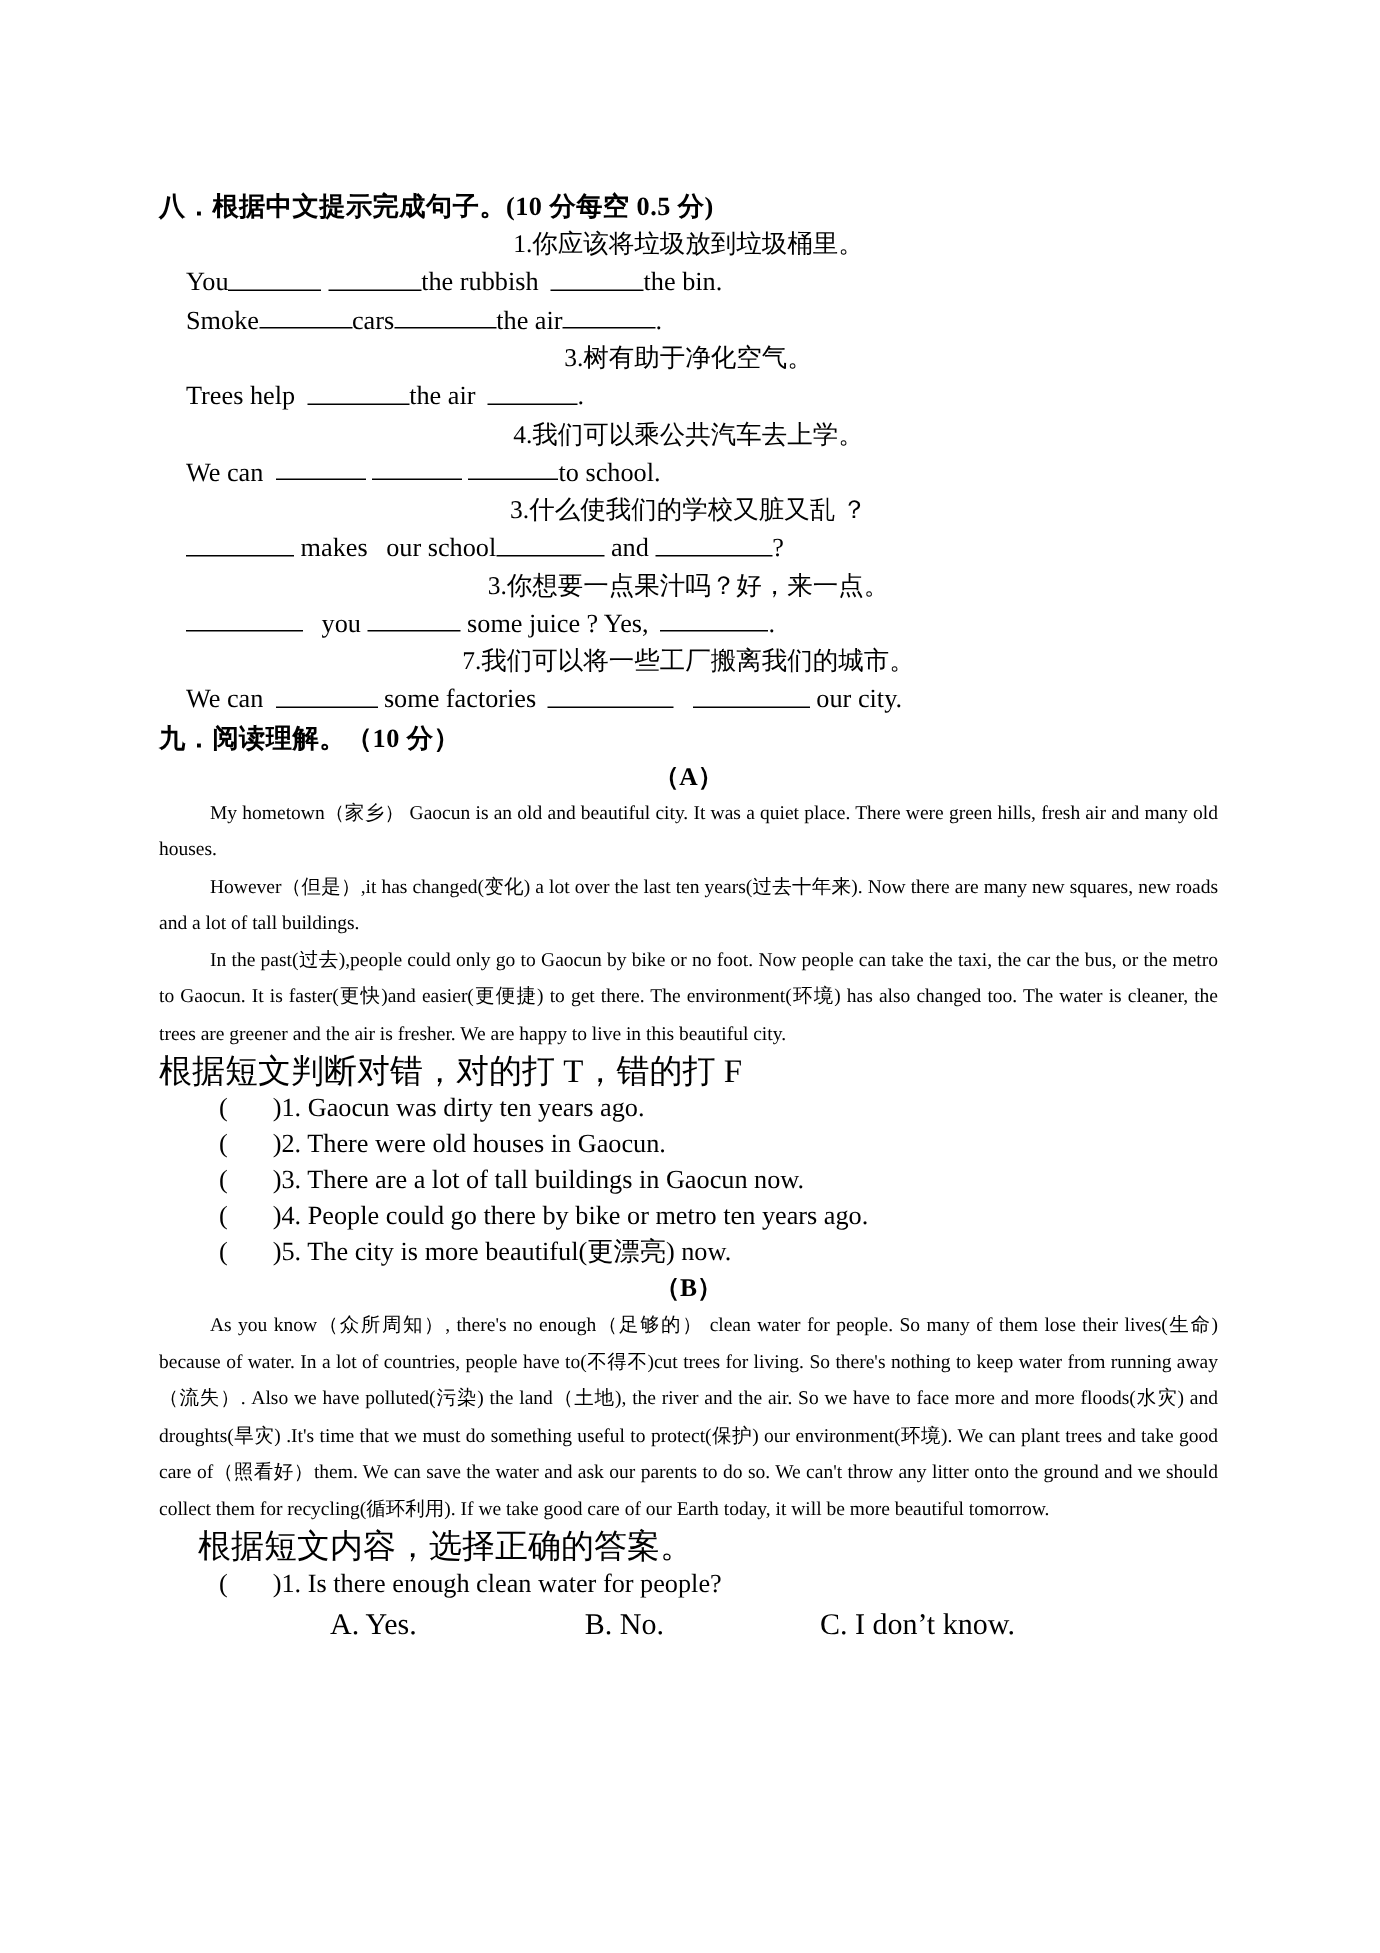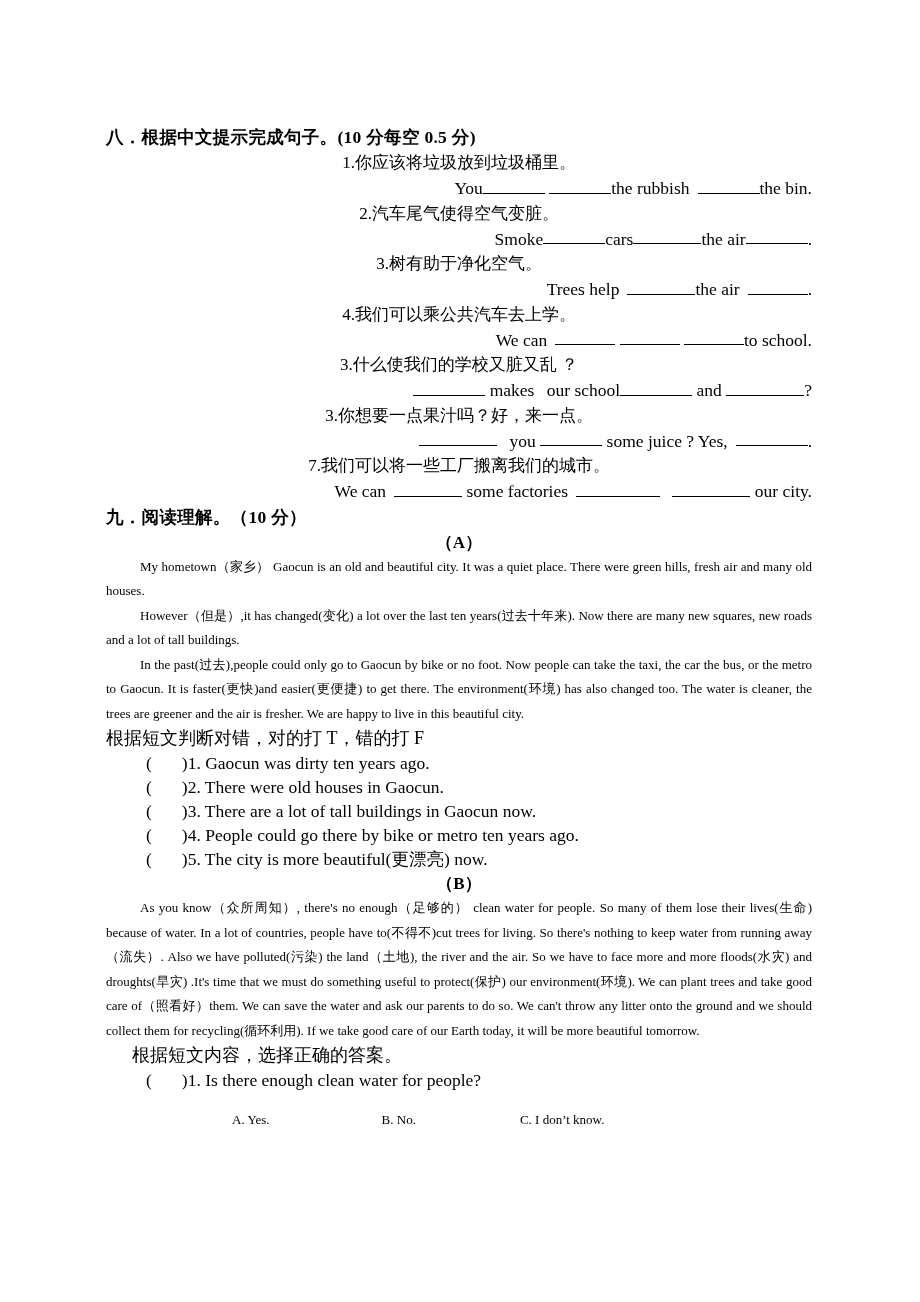--- a/index.html
+++ b/index.html
@@ -35,21 +35,20 @@
     margin: 0;
     white-space: pre;
     text-align: center;
   }
   .en-line {
     font-size: 17.5px;
     line-height: 25px;
     margin: 0;
     padding-left: 18px;
     white-space: pre;
-    text-align: right;
   }
   .blank {
     display: inline-block;
     border-bottom: 1.2px solid #000;
     vertical-align: baseline;
     height: 1em;
   }
   .b60 { width: 60px; }
   .b62 { width: 62px; }
   .b68 { width: 68px; }
@@ -67,55 +66,54 @@
   .para {
     font-size: 13px;
     line-height: 24.5px;
     text-align: justify;
     text-justify: inter-word;
     text-indent: 34px;
     margin: 0;
     hyphens: none;
   }
   .instr {
-    font-size: 18px;
+    font-size: 22px;
     line-height: 25px;
     margin: 0;
     white-space: pre;
   }
   .q-line {
     font-size: 17.5px;
     line-height: 24px;
     margin: 0;
     padding-left: 40px;
     white-space: pre;
   }
   .opt-line {
-    font-size: 13px;
+    font-size: 20px;
     line-height: 24px;
-    margin: 16px;
+    margin: 4px;
     padding-left: 110px;
     white-space: pre;
   }
   .sp-gap { display: inline-block; width: 8px; }
   .paren-gap { display: inline-block; width: 30px; }
   .opt-gap { display: inline-block; width: 112px; }
   .opt-gap2 { display: inline-block; width: 104px; }
 </style>
 </head>
 <body>
 
 <div class="page">
 
   <p class="sec-head">八．根据中文提示完成句子。(10 分每空 0.5 分)</p>
 
   <p class="cn-line">1.你应该将垃圾放到垃圾桶里。</p>
   <p class="en-line"><span>You</span><span class="blank b62"></span> <span class="blank b62"></span><span>the rubbish</span><span class="sp-gap"></span><span class="blank b62"></span><span>the bin.</span></p>
 
-  <p class="cn-line">2.汽车尾气使得空气变脏。</p>
   <p class="en-line"><span>Smoke</span><span class="blank b62"></span><span>cars</span><span class="blank b68"></span><span>the air</span><span class="blank b62"></span><span>.</span></p>
 
   <p class="cn-line">3.树有助于净化空气。</p>
   <p class="en-line"><span>Trees help</span><span class="sp-gap"></span><span class="blank b68"></span><span>the air</span><span class="sp-gap"></span><span class="blank b60"></span><span>.</span></p>
 
   <p class="cn-line">4.我们可以乘公共汽车去上学。</p>
   <p class="en-line"><span>We can</span><span class="sp-gap"></span><span class="blank b60"></span> <span class="blank b60"></span> <span class="blank b60"></span><span>to school.</span></p>
 
   <p class="cn-line">3.什么使我们的学校又脏又乱 ？</p>
   <p class="en-line"><span class="blank b72"></span> <span>makes</span><span class="sp-gap"></span> <span>our school</span><span class="blank b72"></span> <span>and</span> <span class="blank b78"></span><span>?</span></p>

